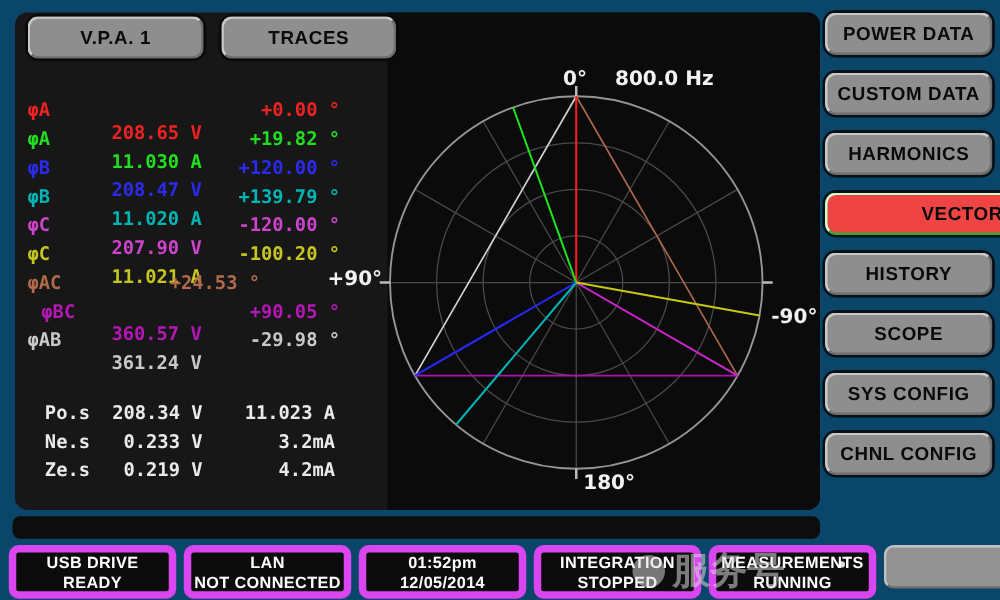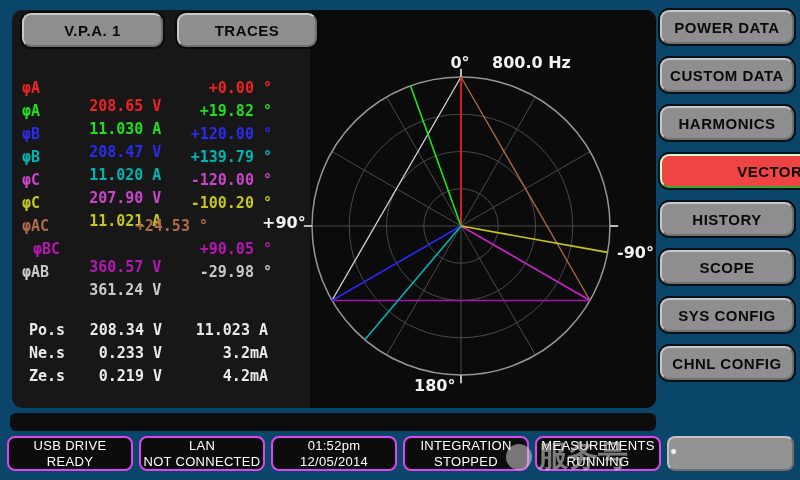--- a/index.html
+++ b/index.html
@@ -20,33 +20,33 @@
   .menu .gbtn.active{background:#ef4444;border-color:#ccffcc;border-bottom-color:#37a837;border-right-color:#37a837;padding-left:48px;}
 
   
   .ptable{position:absolute;left:22px;top:76px;width:250px;font-family:"DejaVu Sans Mono",monospace;font-weight:bold;font-size:15px;}
   .prow{display:flex;height:23px;align-items:center;gap:29px;}
   .pl{width:50px;text-align:left;}
   .pv{width:93px;text-align:center;white-space:pre;margin-top:36px;}
   .pa{width:107px;text-align:right;white-space:pre;}
   .stable{position:absolute;left:22px;top:318px;width:246px;font-family:"DejaVu Sans Mono",monospace;font-weight:bold;font-size:15px;color:#eaeaea;}
   .srow{display:flex;height:23px;align-items:center;}
-  .sl{width:50px;text-align:center;}
+  .sl{width:50px;text-align:right;}
   .sv{width:90px;text-align:right;white-space:pre;}
   .sc{width:106px;text-align:right;white-space:pre;}
 
   
   .axlbl{position:absolute;color:#f2f2f2;font-family:"DejaVu Sans",sans-serif;font-weight:bold;font-size:16px;}
   #vector-svg{position:absolute;left:296px;top:50px;width:330px;height:340px;}
 
   
   .statusbar{position:absolute;left:7px;top:436px;display:flex;gap:6px;}
-  .sbtn{width:122px;height:31px;background:#0c0c0c;border:2px solid #d946ef;border-radius:8px;color:#ffffff;
+  .sbtn{width:122px;height:31px;background:#0c0c0c;border:6px solid #d946ef;border-radius:8px;color:#ffffff;
         display:flex;flex-direction:column;align-items:center;justify-content:center;
-        font-weight:normal;font-size:13px;line-height:16px;letter-spacing:.3px;cursor:pointer;}
+        font-weight:bold;font-size:13px;line-height:16px;letter-spacing:.3px;cursor:pointer;}
   .softkey{width:123px;height:31px;background:#939393;border:2px solid #c2c2c2;border-bottom-color:#6f6f6f;border-right-color:#6f6f6f;border-radius:8px;cursor:pointer;}
 
   
   .watermark{position:absolute;left:506px;top:436px;display:flex;align-items:center;gap:6px;z-index:6;
              color:rgba(216,216,216,.55);font-weight:bold;font-size:30px;pointer-events:none;
              font-family:"DejaVu Sans",sans-serif;}
   .wm-circle{width:26px;height:26px;border-radius:50%;background:rgba(225,225,225,.5);}
   .wm-dot{position:absolute;left:671px;top:449px;width:5px;height:5px;border-radius:50%;background:rgba(255,255,255,.85);z-index:7;}
 </style>
 </head>
@@ -153,21 +153,21 @@
       <line x1="165" y1="176" x2="114.47911698685726" y2="35.82639200058969" stroke="#1ee51e" stroke-width="1.6"></line>
       <line x1="165" y1="176" x2="35.96221483611862" y2="250.49999999999997" stroke="#2525ff" stroke-width="1.6"></line>
       <line x1="165" y1="176" x2="68.80694316831884" y2="289.78882114415705" stroke="#00b4b4" stroke-width="1.6"></line>
       <line x1="165" y1="176" x2="294.0377851638814" y2="250.49999999999997" stroke="#cc22cc" stroke-width="1.6"></line>
       <line x1="165" y1="176" x2="311.64514558741706" y2="202.3856263076179" stroke="#c8c814" stroke-width="1.6"></line>
     </svg>
   <div class="axlbl" style="left:430px;top:53px;width:60px;text-align:center;">0°</div>
   <div class="axlbl" style="left:492px;top:53px;">800.0 Hz</div>
   <div class="axlbl" style="left:262px;top:213px;width:42px;text-align:right;">+90°</div>
   <div class="axlbl" style="left:617px;top:213px;width:44px;margin-top:30px;">-90°</div>
-  <div class="axlbl" style="left:414px;top:376px;width:54px;text-align:left;">180°</div>
+  <div class="axlbl" style="left:454px;top:376px;width:54px;text-align:right;">180°</div>
 
   <div class="msg-bar"></div>
 
   <div class="menu">
     <div class="gbtn">POWER DATA</div>
     <div class="gbtn">CUSTOM DATA</div>
     <div class="gbtn">HARMONICS</div>
     <div class="gbtn active">VECTORS</div>
     <div class="gbtn">HISTORY</div>
     <div class="gbtn">SCOPE</div>

